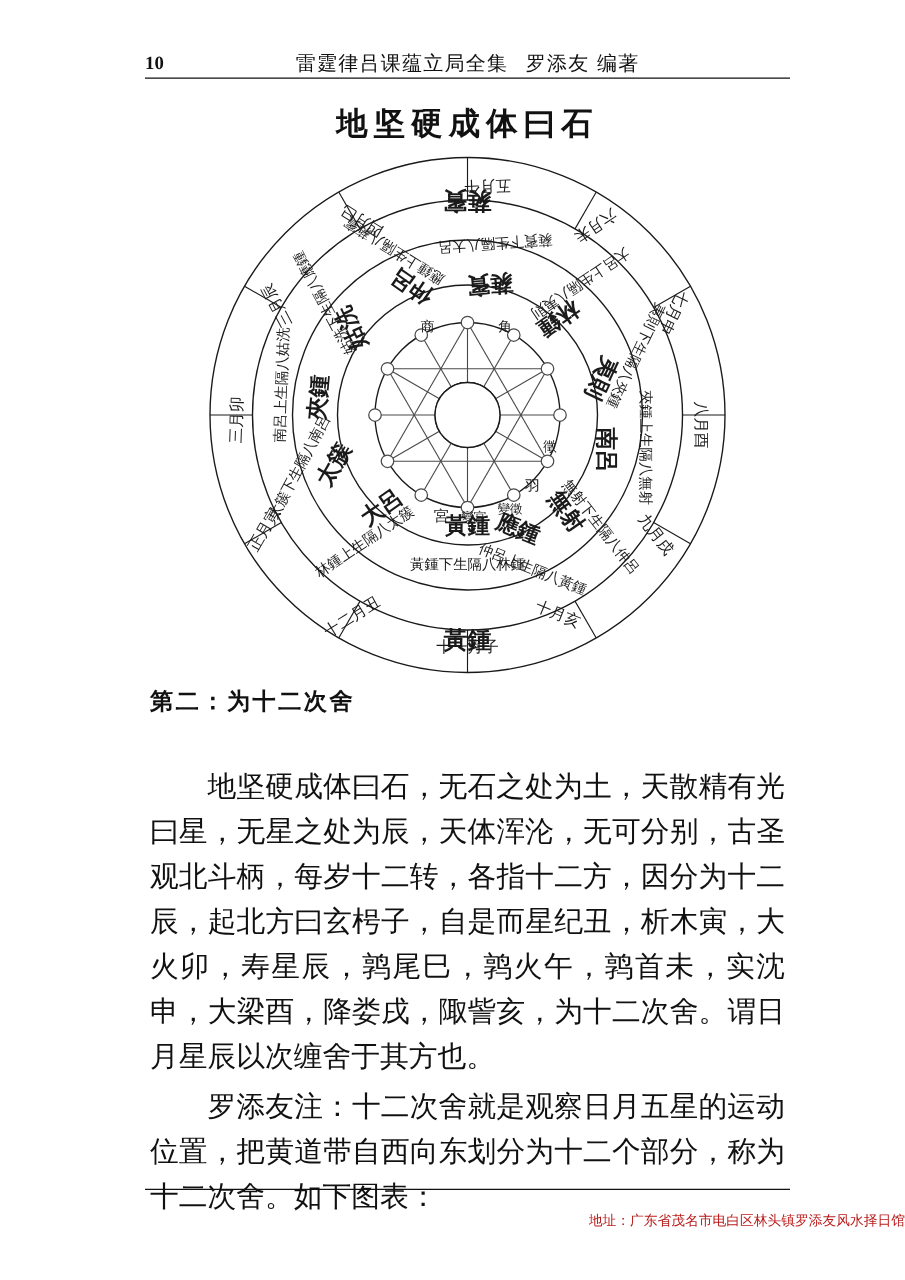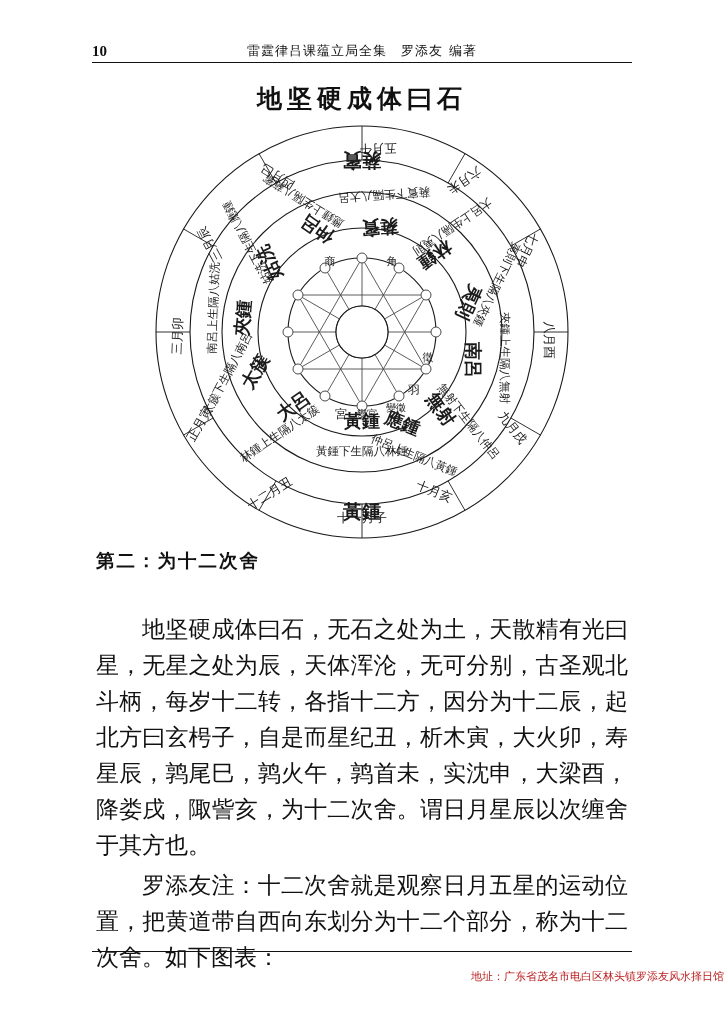--- a/index.html
+++ b/index.html
@@ -7,36 +7,37 @@
     width:724px;height:1024px;
     background:#ffffff;
     font-family:"Liberation Serif","DejaVu Serif",serif;
     color:#111;
     position:relative;
     overflow:hidden;
   }
   .page{
     position:absolute;inset:0;
     padding:0;
+    margin-left:24px;
   }
   
   .header{
     position:absolute;
     left:92px;right:92px;top:38px;
     height:26px;
     display:flex;align-items:center;
   }
   .header .pageno{
     font-weight:bold;font-size:15px;
     width:40px;
   }
   .header .head-title{
     flex:1;
     text-align:center;
-    font-size:13px;
+    font-size:16px;
     letter-spacing:1px;
     white-space:nowrap;
   }
   .header .head-title .sep{display:inline-block;width:14px;}
   .header .spacer{width:40px;}
   .rule-top{
     position:absolute;left:92px;right:92px;top:62px;
     border-bottom:1.2px solid #111;
   }
   

